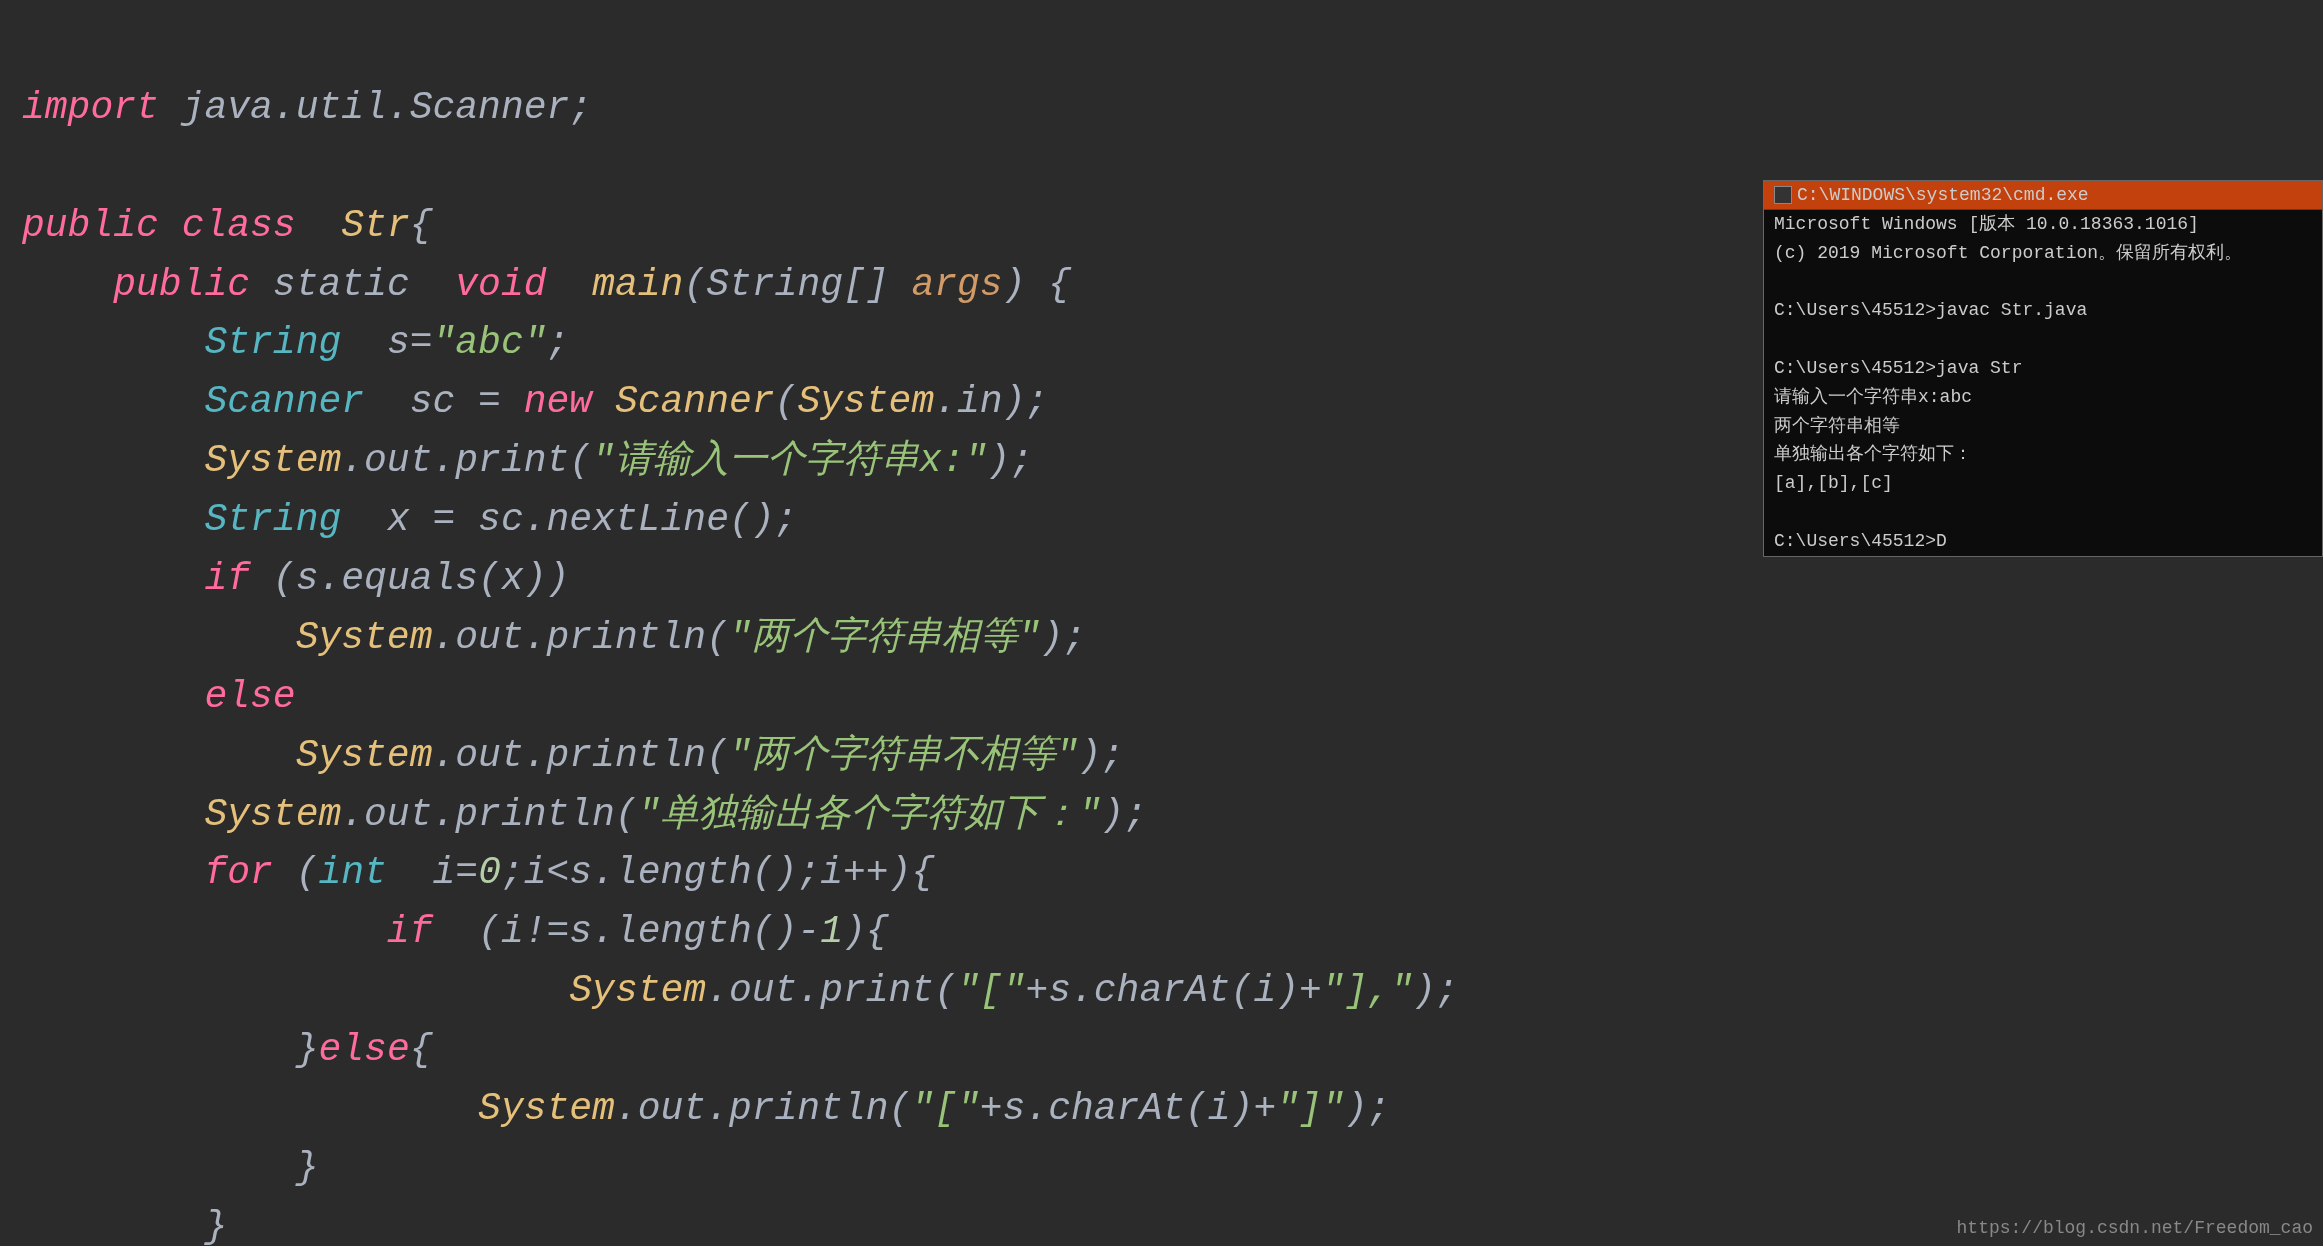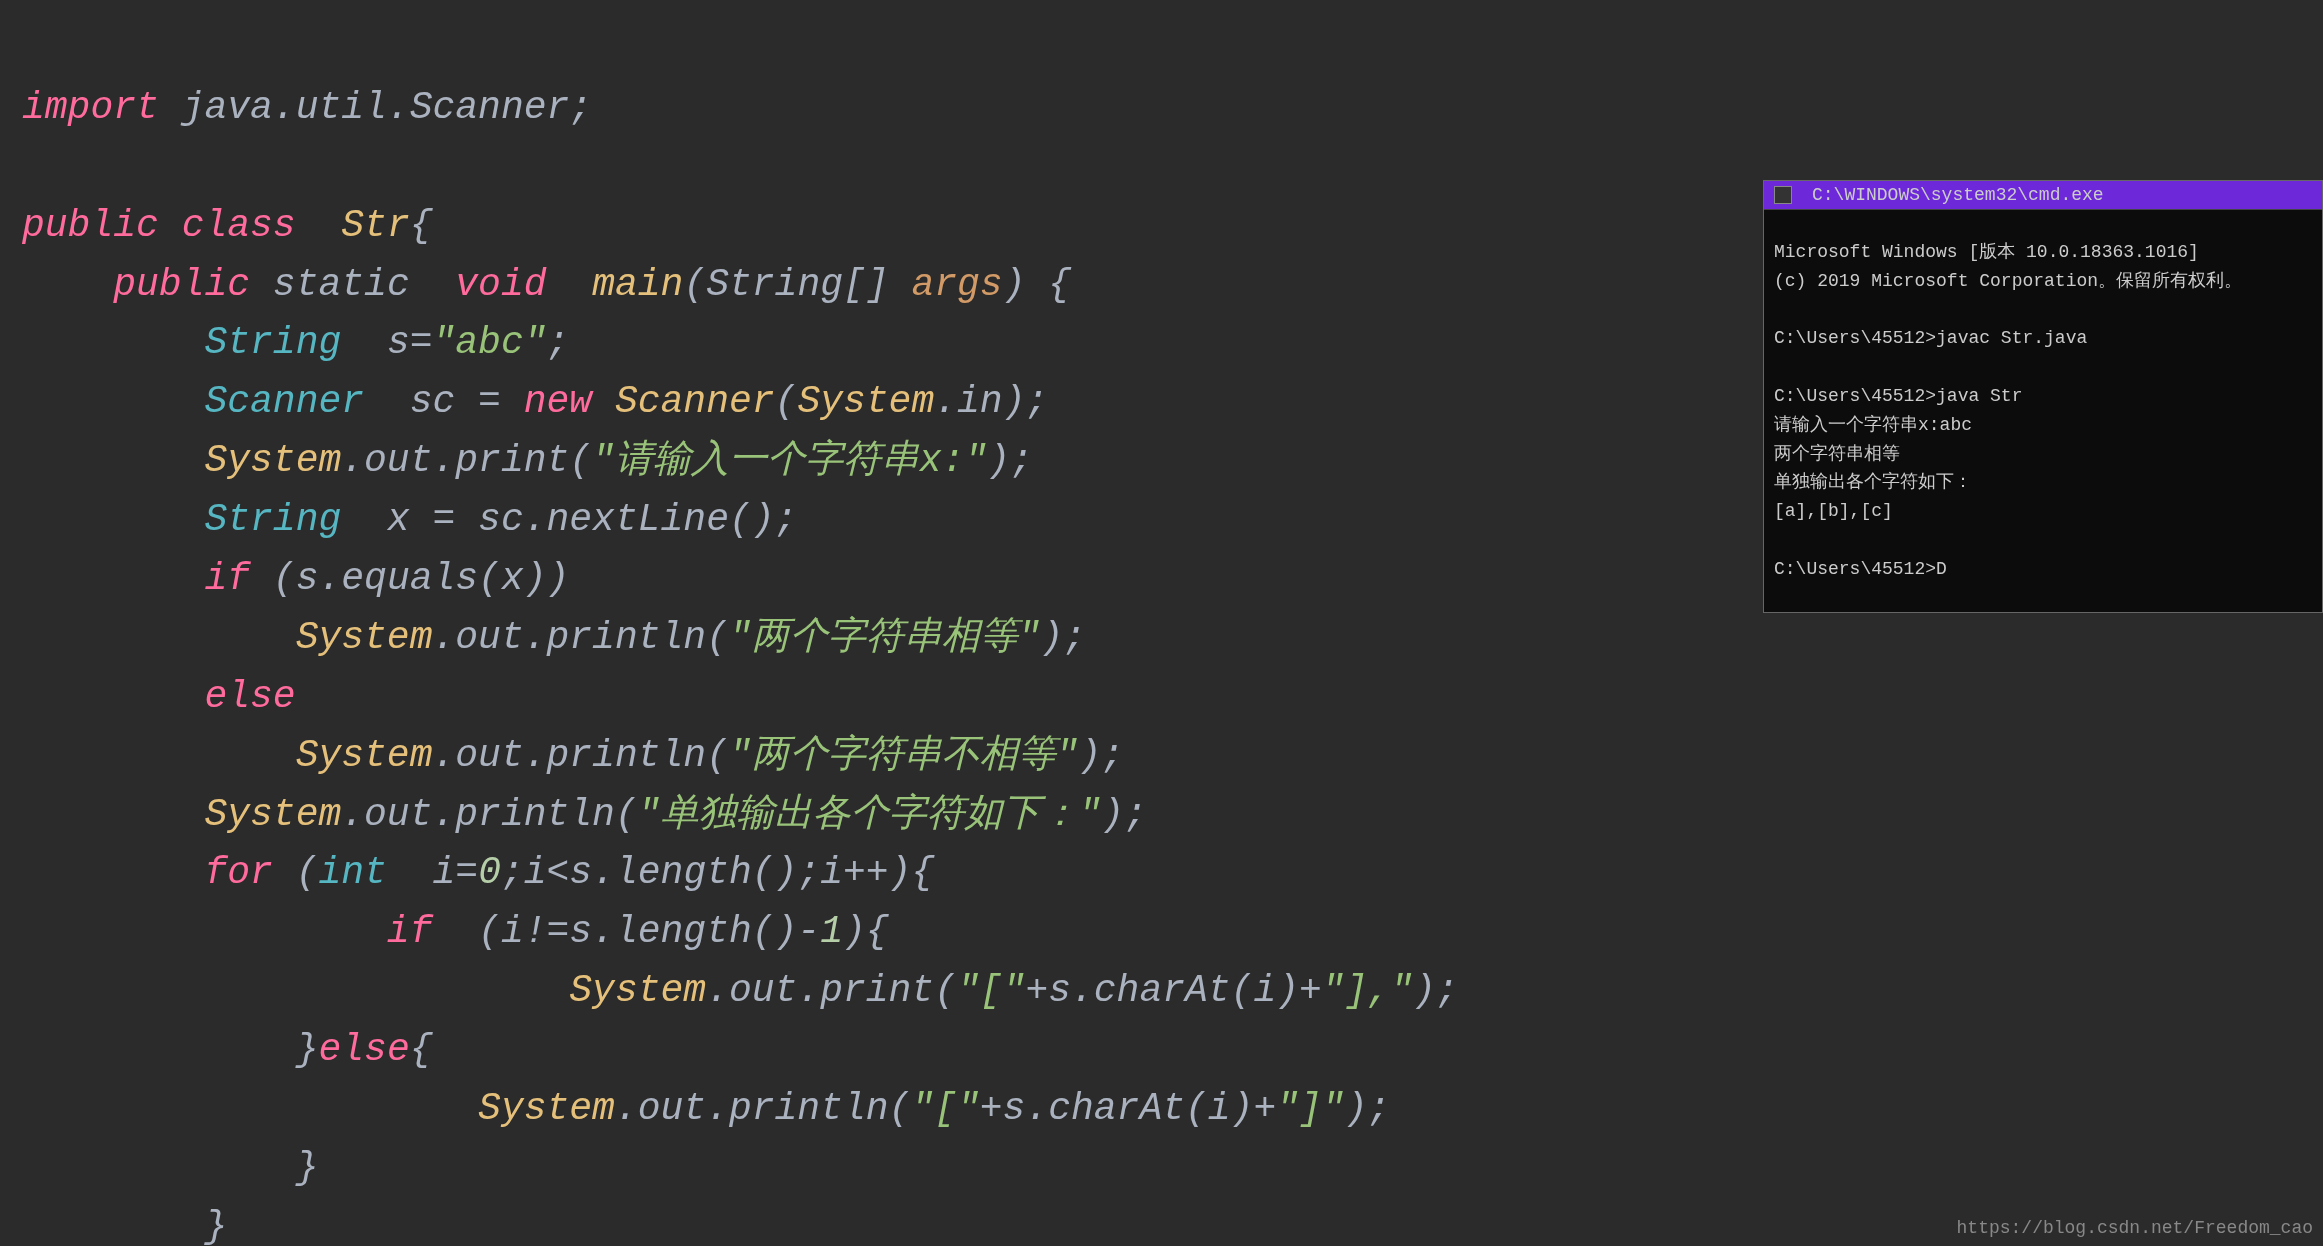--- a/index.html
+++ b/index.html
@@ -27,41 +27,41 @@
       position: absolute;
       right: 0;
       top: 180px;
       width: 560px;
       background-color: #0c0c0c;
       border: 1px solid #666;
       font-style: normal;
     }
 
     .cmd-titlebar {
-      background-color: #6d28d9;
+      background-color: #c2410c;
       color: #cccccc;
       padding: 4px 10px;
       font-size: 18px;
       display: flex;
       align-items: center;
-      gap: 20px;
+      gap: 5px;
       font-style: normal;
       border-bottom: 1px solid #444;
     }
 
     .cmd-icon {
       width: 18px;
       height: 18px;
       background-color: #333;
       display: inline-block;
       border: 1px solid #888;
     }
 
     .cmd-body {
-      padding: 28px 10px;
+      padding: 0 10px;
       color: #cccccc;
       font-size: 18px;
       line-height: 1.6;
       font-style: normal;
       white-space: pre-wrap;
     }
 
     
     .c-pink    { color: #ff6b9d; }
     .c-green   { color: #98c379; }

